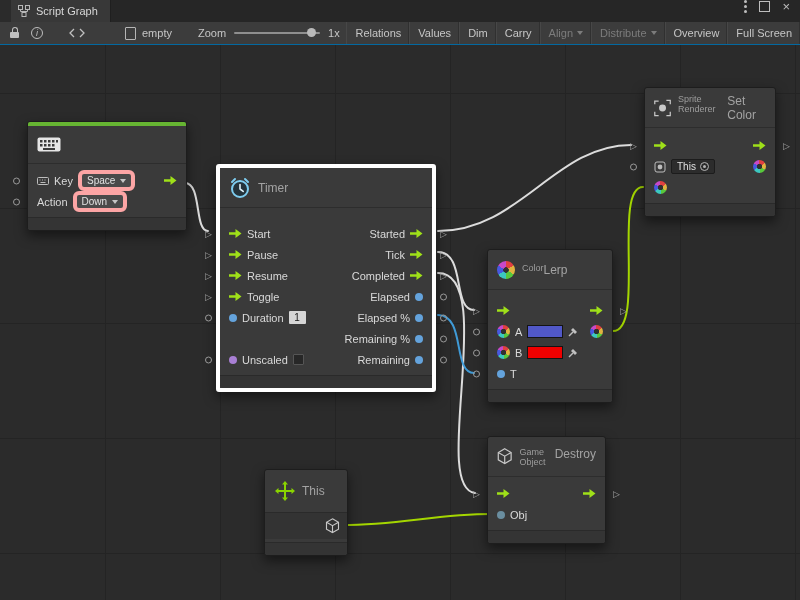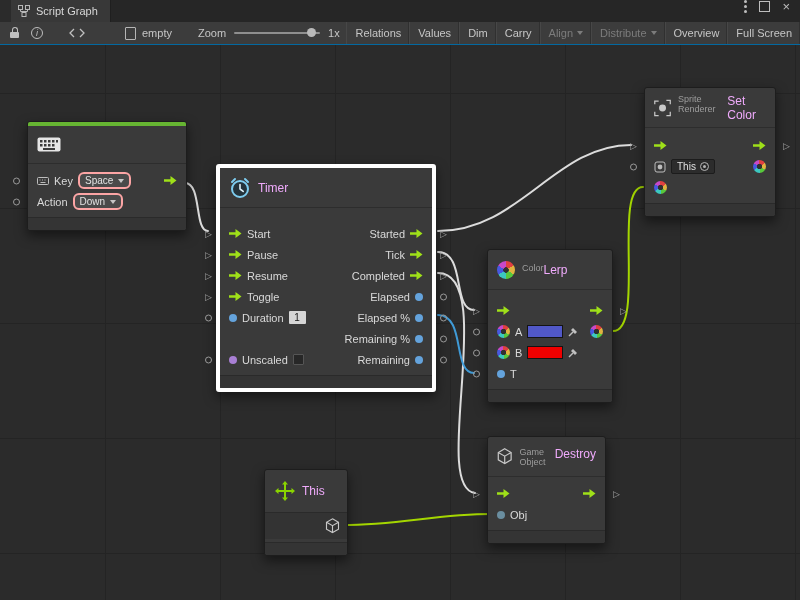--- a/index.html
+++ b/index.html
@@ -49,37 +49,37 @@
 
   
   .node{position:absolute;background:#3a3a3a;border:1px solid #1d1d1d;border-radius:3px;
         box-shadow:0 5px 12px rgba(0,0,0,.5);z-index:2}
   .node.selected{border:4px solid #ffffff}
   .estrip{height:4px;background:#66b532;border-radius:2px 2px 0 0}
   .hdr{height:40px;display:flex;align-items:center;gap:7px;padding:0 9px;box-sizing:border-box;
        border-bottom:1px solid #2d2d2d}
   .tcol{display:flex;flex-direction:row;justify-content:center}
   .cat{font-size:9px;color:#9d9d9d;line-height:10px}
-  .ttl{font-size:12px;color:#f0abfc;line-height:14px}
+  .ttl{font-size:12px;color:#a3a3a3;line-height:14px}
   .rows{padding:6px 0 2px}
   .row{height:21px;display:flex;align-items:center;gap:5px;padding:0 9px;position:relative}
   .lbl{color:#d9d9d9;font-size:11px}
   .push{margin-left:auto}
   .nfoot{height:12px;background:#343434;border-top:1px solid #2a2a2a;border-radius:0 0 3px 3px;margin-top:3px}
 
   .fa{display:block;color:#9fe019}
   .dot{width:8px;height:8px;border-radius:50%;flex:none}
   .dot.blue{background:#64a3dc}
   .dot.purple{background:#a87fd4}
   .dot.obj{background:#6a8ea0}
   .wheel{width:13px;height:13px;border-radius:50%;flex:none;
     background:radial-gradient(circle,#303030 0 2.5px,rgba(0,0,0,0) 3px),
       conic-gradient(#e04040 0 16%,#e0b340 16% 33%,#58c83c 33% 50%,#3cc8c0 50% 66%,#4858e0 66% 83%,#c848c8 83% 100%)}
   .wheel.lg{width:18px;height:18px}
-  .dd{display:flex;align-items:center;gap:5px;background:#4a4a4a;border:2px solid #fca5a5;
+  .dd{display:flex;align-items:center;gap:5px;background:#4a4a4a;border:4px solid #fca5a5;
       border-radius:6px;padding:1px 5px;font-size:10px;color:#e2e2e2}
   .valbox{min-width:11px;padding:0 3px;height:13px;line-height:13px;background:#d6d6d6;color:#161616;
           border-radius:1px;font-size:10px;text-align:center}
   .chk{width:11px;height:11px;background:#272727;border:1px solid #555;border-radius:1px;box-sizing:border-box}
   .swatch{width:34px;height:11px;border:1px solid #141414;flex:none}
   .objfield{display:flex;align-items:center;gap:4px;background:#2c2c2c;border:1px solid #1c1c1c;
             border-radius:2px;padding:1px 5px;font-size:10px;color:#e0e0e0}
   .target{width:9px;height:9px;border:1px solid #b5b5b5;border-radius:50%;position:relative;box-sizing:border-box}
   .target:after{content:"";position:absolute;left:2px;top:2px;width:3px;height:3px;border-radius:50%;background:#b5b5b5}
 

